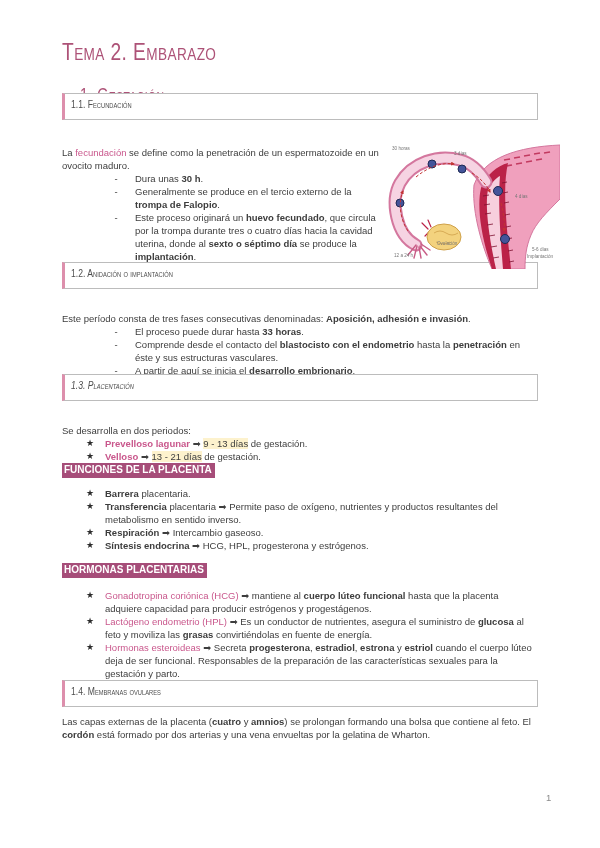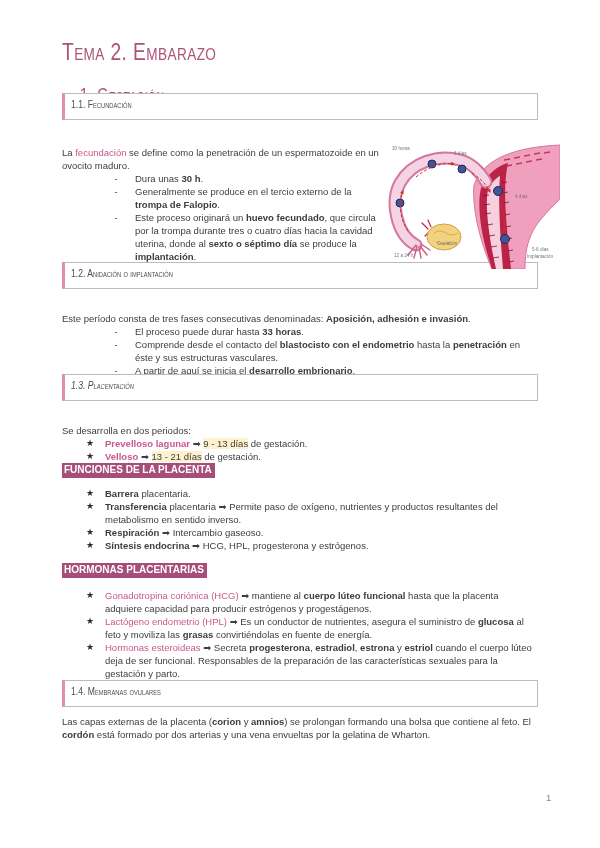--- a/index.html
+++ b/index.html
@@ -266,18 +266,18 @@
         <span class="litext"><span class="seg-p">Hormonas esteroideas</span><span> ➡ Secreta </span><span class="seg-b">progesterona</span><span>, </span><span class="seg-b">estradiol</span><span>, </span><span class="seg-b">estrona</span><span> y </span><span class="seg-b">estriol</span><span> cuando el cuerpo lúteo deja de ser funcional. Responsables de la preparación de las características sexuales para la gestación y parto.</span></span>
       </li>
     </ul>
   </div>
 
   <div class="secbox" style="top:680px;">
     <span class="boxlabel">1.4. Membranas ovulares</span>
   </div>
 
   <div class="block" style="top:715px;width:476px;">
-    <p><span>Las capas externas de la placenta (</span><span class="seg-b">corion</span><span> y </span><span class="seg-b">amnios</span><span>) se prolongan formando una bolsa que contiene al feto. El </span><span class="seg-b">cordón</span><span> está formado por dos arterias y una vena envueltas por la gelatina de Wharton.</span></p>
+    <p><span>Las capas externas de la placenta (</span><span class="seg-b">cuatro</span><span> y </span><span class="seg-b">amnios</span><span>) se prolongan formando una bolsa que contiene al feto. El </span><span class="seg-b">cordón</span><span> está formado por dos arterias y una vena envueltas por la gelatina de Wharton.</span></p>
   </div>
 
   <div class="pagenum">1</div>
 
 </div>
 
 </body></html>

